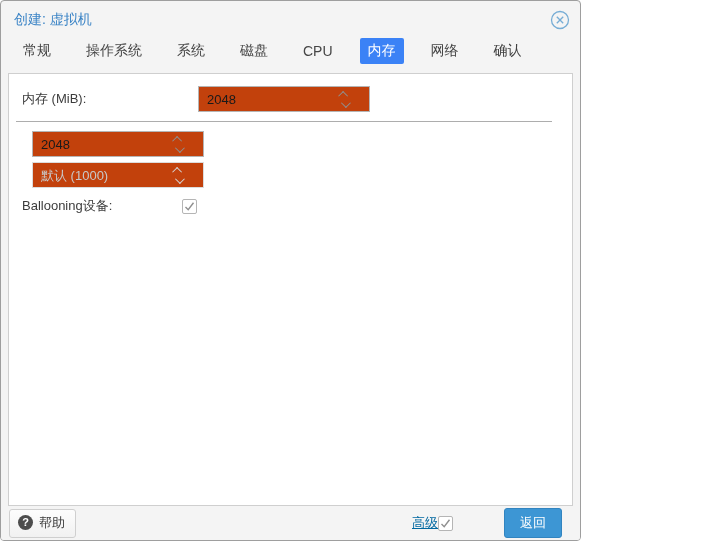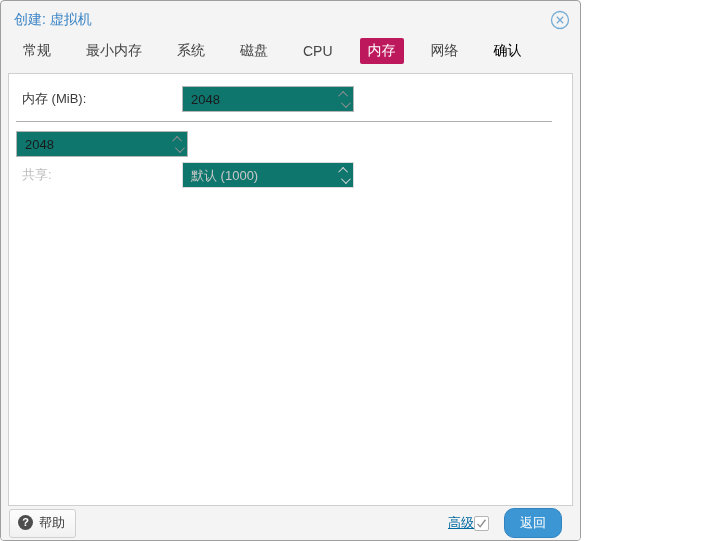--- a/index.html
+++ b/index.html
@@ -46,25 +46,25 @@
   }
   .tab {
     font-size: 14px;
     color: #454545;
     padding: 4px 8px;
     border-radius: 2px;
     cursor: pointer;
     white-space: nowrap;
   }
   .tab.active {
-    background: #be185d;
+    background: #3b82f6;
     color: #ffffff;
   }
   .tab.disabled {
-    color: #000000;
+    color: #404040;
     cursor: default;
   }
   
   .panel-body {
     margin: 0 7px;
     background: #ffffff;
     border: 1px solid #cfcfcf;
     flex: 1 1 auto;
     padding: 12px 20px 0 7px;
     overflow: hidden;
@@ -87,22 +87,23 @@
     width: 172px; height: 26px;
     flex: 0 0 auto;
   }
   .field-wrap input[type=text] {
     width: 100%; height: 100%;
     border: 1px solid #b5b5b5;
     padding: 0 22px 0 8px;
     font-family: inherit;
     font-size: 13px;
     color: #1a1a1a;
-    background: #0f766e;
+    background: #c2410c;
     outline: none;
+    margin-left: 16px;
   }
   .form-row.disabled .field-wrap input[type=text] {
     border-color: #dcdcdc;
     color: #c8c8c8;
   }
   .form-row.disabled .field-wrap input::placeholder { color: #c8c8c8; opacity: 1; }
   .spinner {
     position: absolute;
     top: 0; right: 0;
     width: 20px; height: 100%;
@@ -166,27 +167,28 @@
     display: inline-flex;
     align-items: center; justify-content: center;
     line-height: 1;
   }
   .footer-spacer { flex: 1 1 auto; }
   .adv-label { color: #0369a1; margin-right: 0; text-decoration: underline; }
   .adv-check { margin-right: 15px; }
   .btn-primary {
     background: #3d96d4;
     border: 1px solid #3184c0;
-    border-radius: 10px;
+    border-radius: 3px;
     color: #ffffff;
     font-family: inherit;
     font-size: 13px;
     padding: 5px 14px;
     min-width: 58px;
     cursor: pointer;
+    margin-left: 36px;
   }
   .btn-back { margin-right: 10px; }
 </style>
 </head>
 <body>
 
 <div class="window">
 
   <div class="win-header">
     <span class="win-title">创建: 虚拟机</span>
@@ -194,21 +196,21 @@
       <svg width="20" height="20" viewBox="0 0 20 20">
         <circle cx="10" cy="10" r="8.5" fill="none" stroke="#77add5" stroke-width="1.3"></circle>
         <line x1="6.8" y1="6.8" x2="13.2" y2="13.2" stroke="#77add5" stroke-width="1.3"></line>
         <line x1="13.2" y1="6.8" x2="6.8" y2="13.2" stroke="#77add5" stroke-width="1.3"></line>
       </svg>
     </span>
   </div>
 
   <div class="tabbar">
     <div class="tab">常规</div>
-    <div class="tab">最小内存</div>
+    <div class="tab">操作系统</div>
     <div class="tab">系统</div>
     <div class="tab">磁盘</div>
     <div class="tab">CPU</div>
     <div class="tab active">内存</div>
     <div class="tab">网络</div>
     <div class="tab disabled">确认</div>
   </div>
 
   <div class="panel-body">
 
@@ -229,30 +231,37 @@
       <div class="field-wrap">
         <input type="text" value="2048" style="">
         <div class="spinner">
           <i class="chev up"></i>
           <i class="chev down"></i>
         </div>
       </div>
     </div>
 
     <div class="form-row disabled">
-      <div class="form-label">共享:</div>
       <div class="field-wrap">
         <input type="text" disabled="" placeholder="默认 (1000)" style="">
         <div class="spinner">
           <i class="chev up"></i>
           <i class="chev down"></i>
         </div>
       </div>
     </div>
 
+    <div class="form-row">
+      <div class="form-label">Ballooning设备:</div>
+      <span class="checkbox">
+        <svg width="11" height="11" viewBox="0 0 11 11">
+          <polyline points="1.5,6 4.2,8.7 9.5,1.8" fill="none" stroke="#8f8f8f" stroke-width="1.4"></polyline>
+        </svg>
+      </span>
+    </div>
 
   </div>
 
   <div class="win-footer">
     <div class="help-btn">
       <span class="help-icon">?</span>
       <span>帮助</span>
     </div>
     <div class="footer-spacer"></div>
     <span class="adv-label">高级</span>

